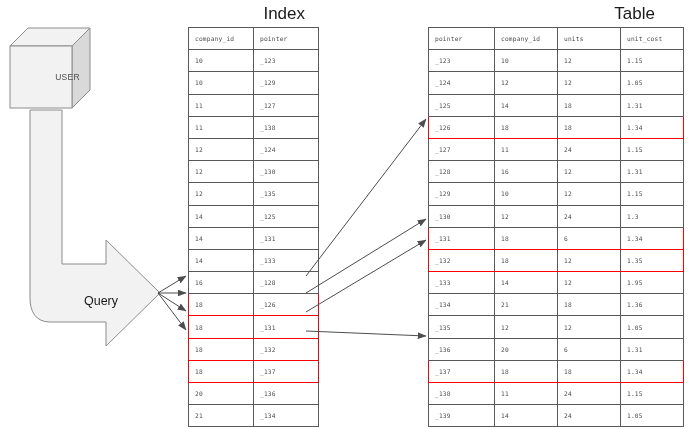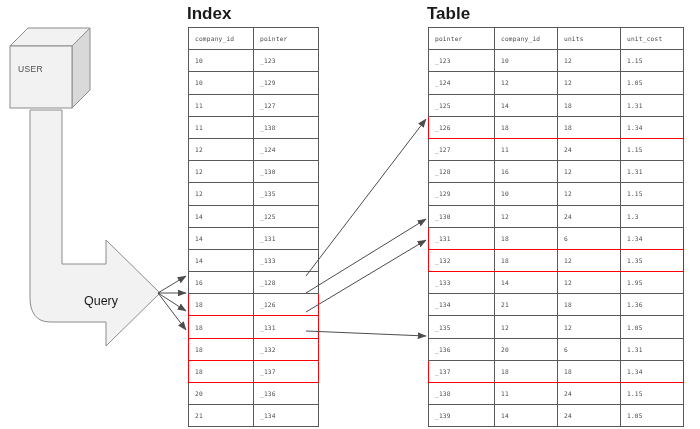--- a/index.html
+++ b/index.html
@@ -14,22 +14,22 @@
     overflow: hidden;
     font-family: "Liberation Sans", sans-serif;
     color: #333333;
   }
 
   
   .diagram-title {
     position: absolute;
     font-size: 17px;
     color: #1a1a1a;
-    font-weight: bold;
-    text-align: left;
+    font-weight: normal;
+    text-align: right;
     white-space: nowrap;
   }
   #index-title { left: 187px; top: 4px; width: 118px; }
   #table-title { left: 427px; top: 4px; width: 228px; }
 
   
   .data-table {
     position: absolute;
     border-collapse: collapse;
     table-layout: fixed;
@@ -72,28 +72,27 @@
     left: 0; top: 0;
     width: 700px; height: 429px;
     pointer-events: none;
   }
   #shapes-layer { z-index: 1; }
   #arrows-layer { z-index: 4; }
 
   .user-label {
     position: absolute;
     left: 10px;
-    top: 64px;
+    top: 72px;
     width: 70px;
-    text-align: left;
+    text-align: right;
     font-size: 8.5px;
     color: #4d4d4d;
     letter-spacing: 0.3px;
     z-index: 2;
-    margin-left: 8px;
   }
   .query-label {
     position: absolute;
     left: 46px;
     top: 294px;
     width: 72px;
     text-align: right;
     font-size: 12.5px;
     color: #1a1a1a;
     z-index: 2;

